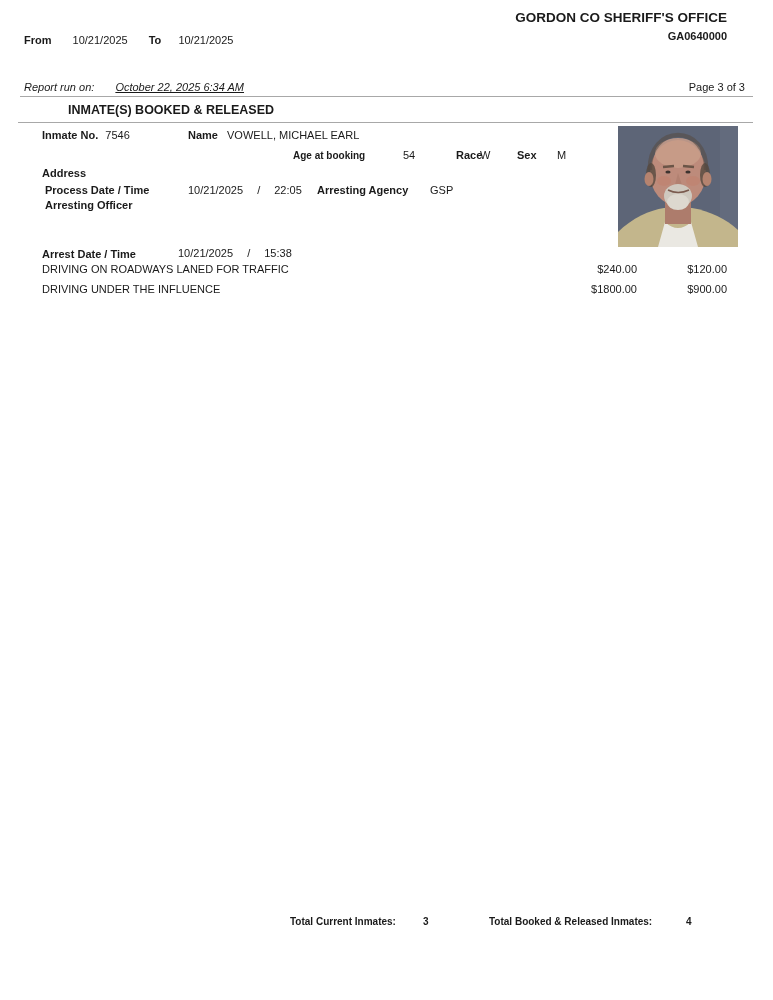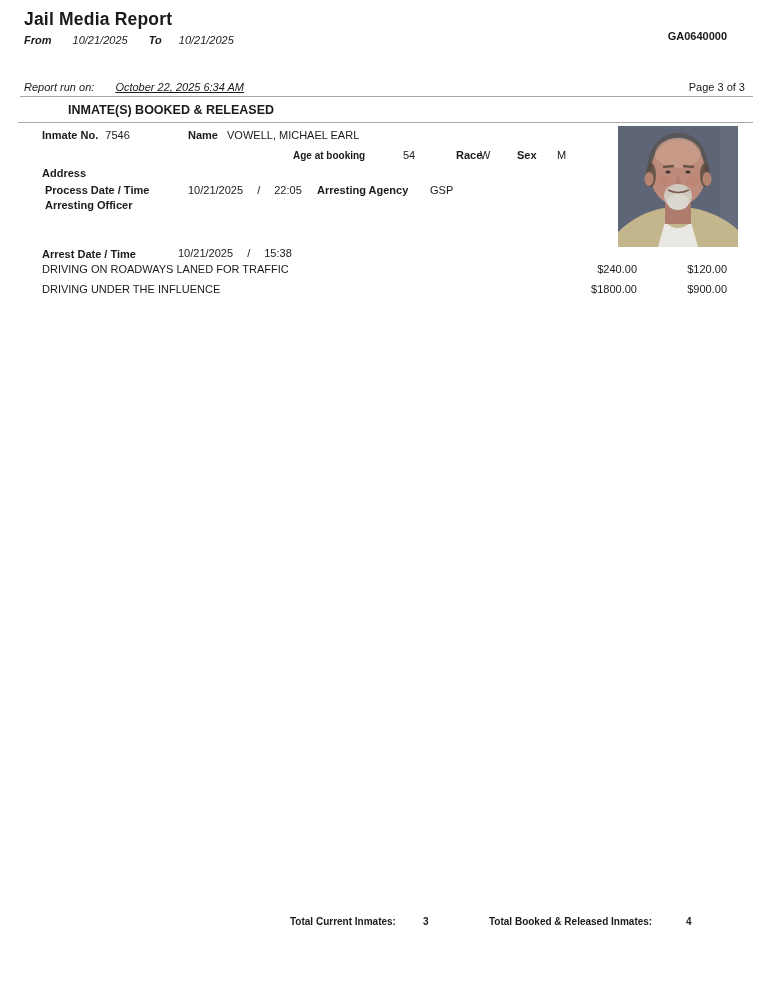--- a/index.html
+++ b/index.html
@@ -23,29 +23,29 @@
   .ch-prop{position:absolute;left:475px;top:0;width:120px;text-align:right;}
   .ch-cash{position:absolute;left:595px;top:0;width:90px;text-align:right;}
   .photo{position:absolute;left:618px;top:126px;width:120px;height:121px;}
   .photo svg{display:block;width:100%;height:100%;}
 </style>
 </head>
 <body>
 
 <div class="page">
 
-  <div class="abs title" style="left:24px;top:9px;">Jail Media Report</div>
 
-  <div class="abs s11" style="left:24px;top:34px;font-style:italic;">
+  <div class="abs s11" style="left:24px;top:34px;">
     <span class="b">From</span>
     <span style="margin-left:18px;">10/21/2025</span>
     <span class="b" style="margin-left:18px;">To</span>
     <span style="margin-left:14px;">10/21/2025</span>
   </div>
 
+  <div class="abs s13 b right" style="right:46px;top:10px;">GORDON CO SHERIFF'S OFFICE</div>
   <div class="abs s11 b right" style="right:46px;top:30px;">GA0640000</div>
 
   <div class="abs s11 i" style="left:24px;top:81px;">
     <span>Report run on:</span>
     <span style="margin-left:18px;text-decoration:underline;">October 22, 2025 6:34 AM</span>
   </div>
   <div class="abs s11 right" style="right:28px;top:81px;">Page 3 of 3</div>
 
   <div class="hline" style="left:20px;top:96px;width:733px;"></div>
 

